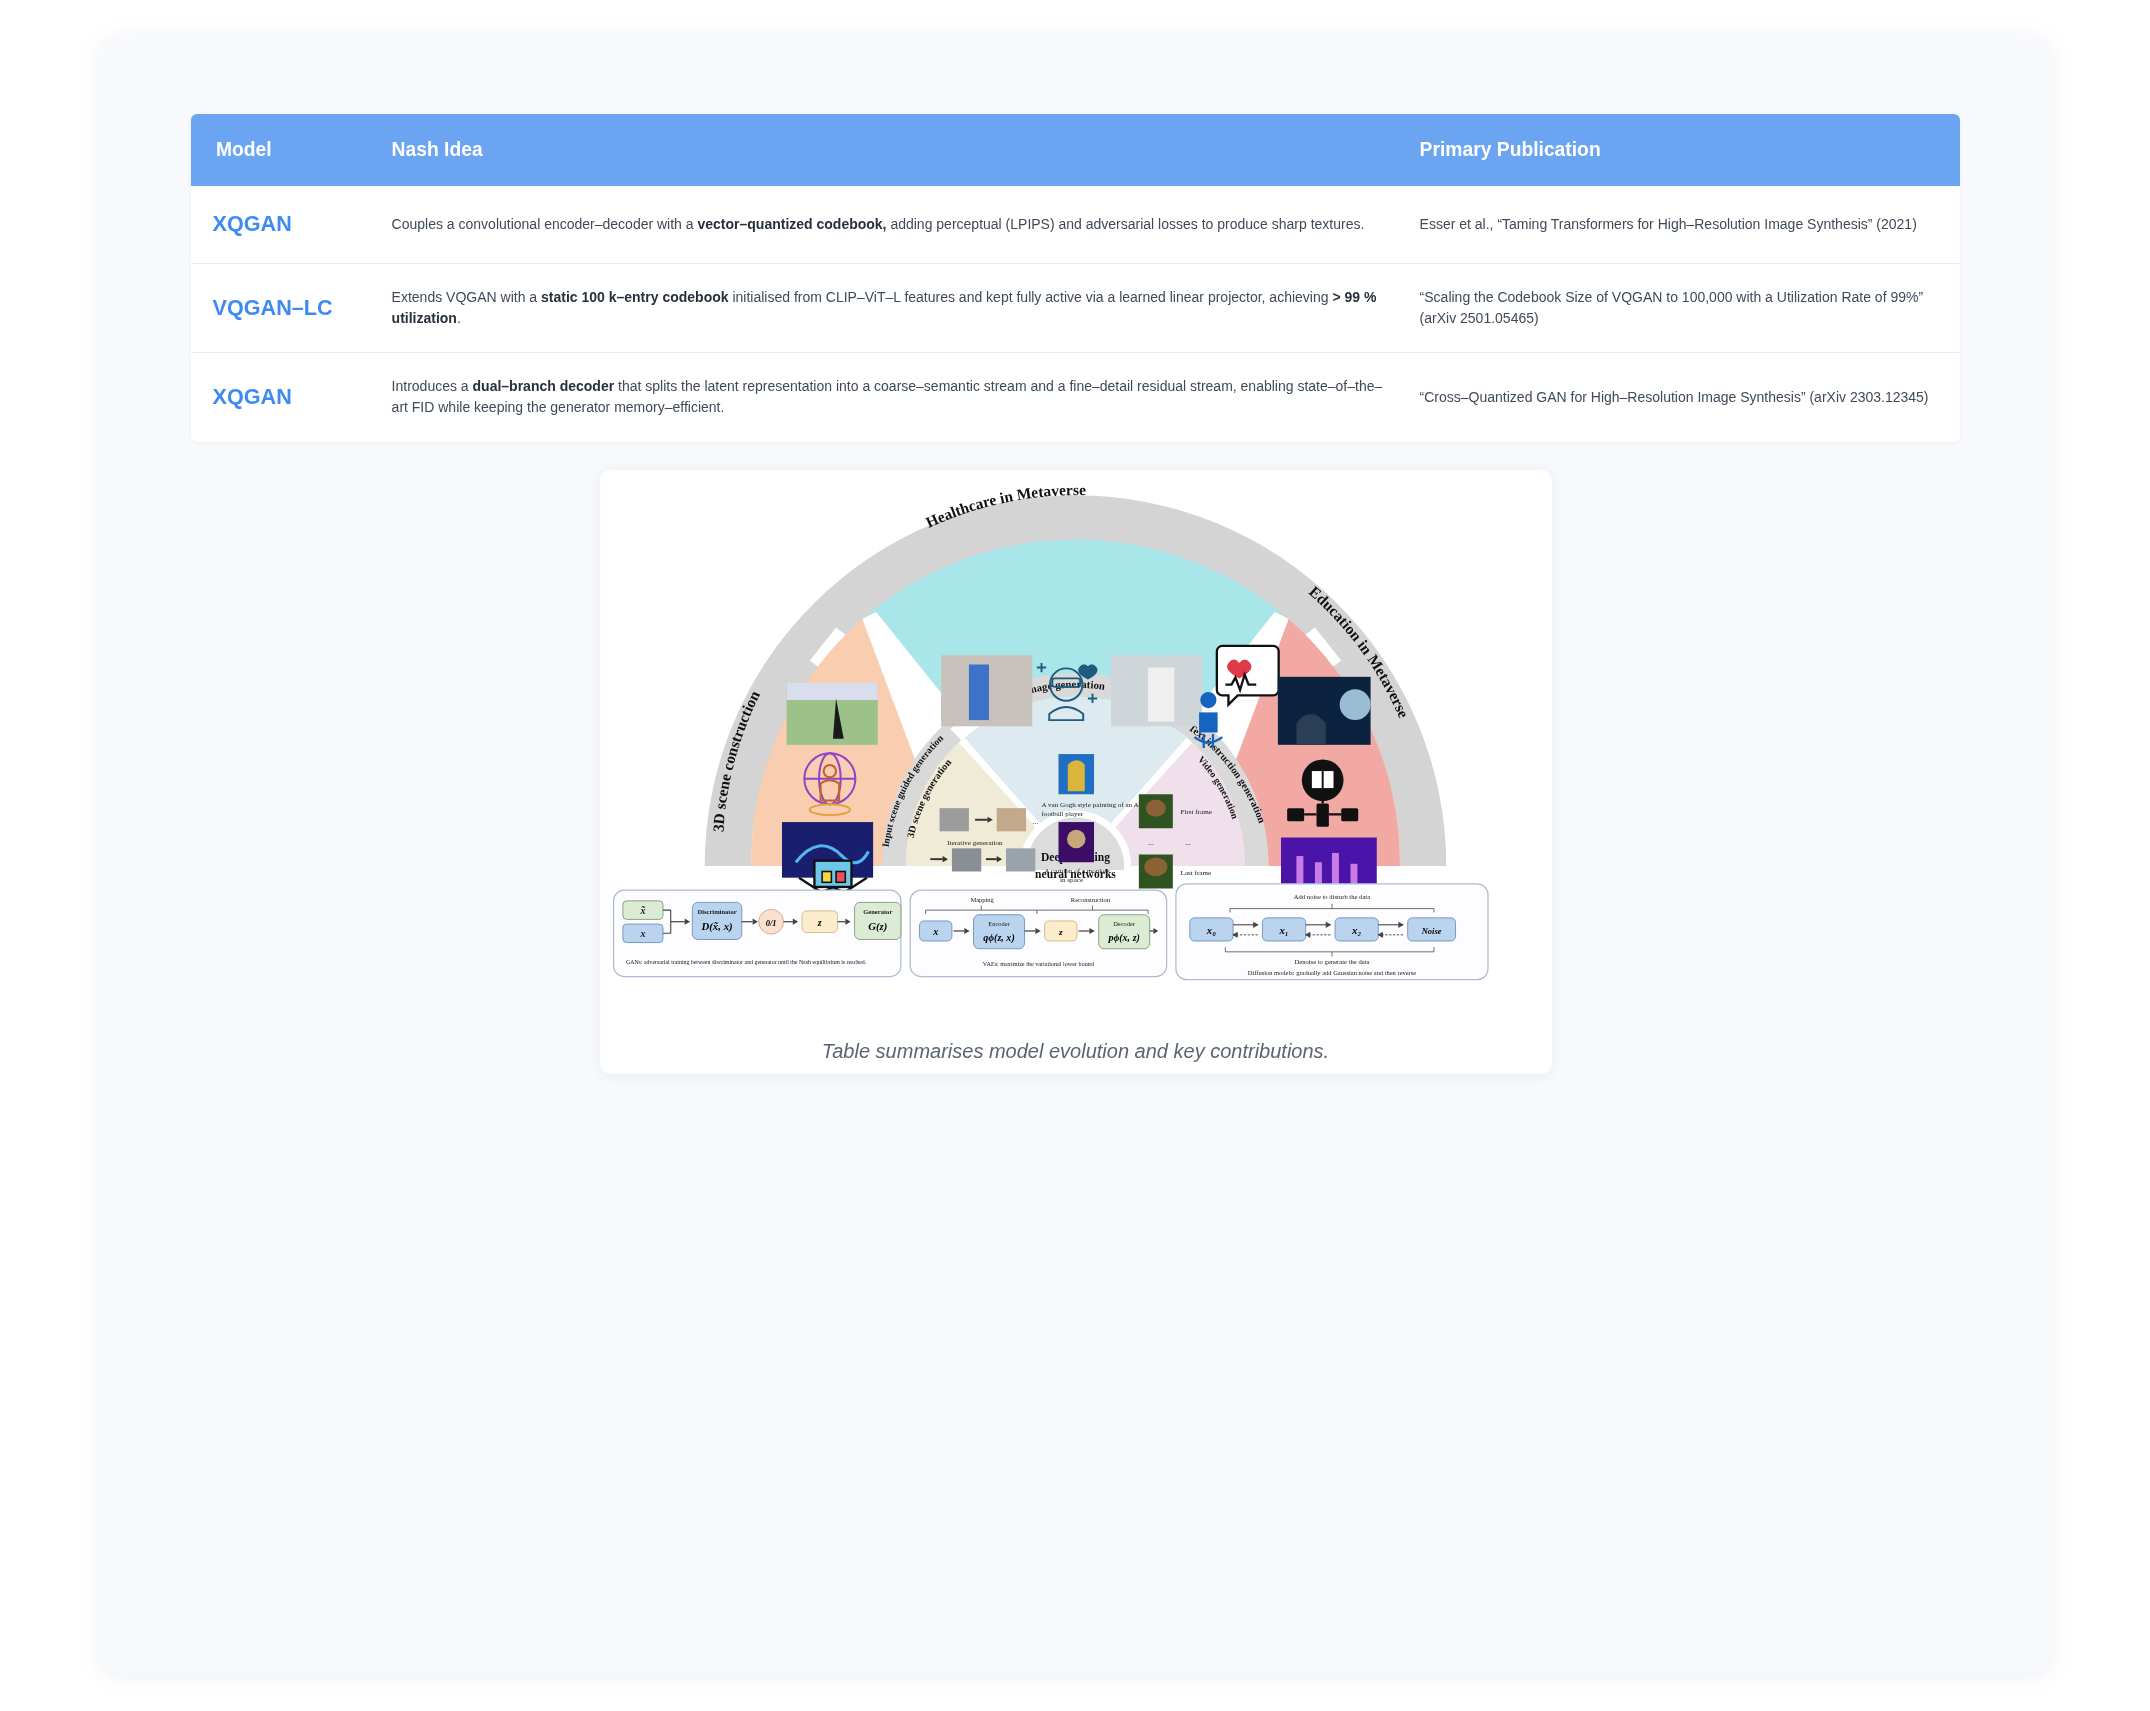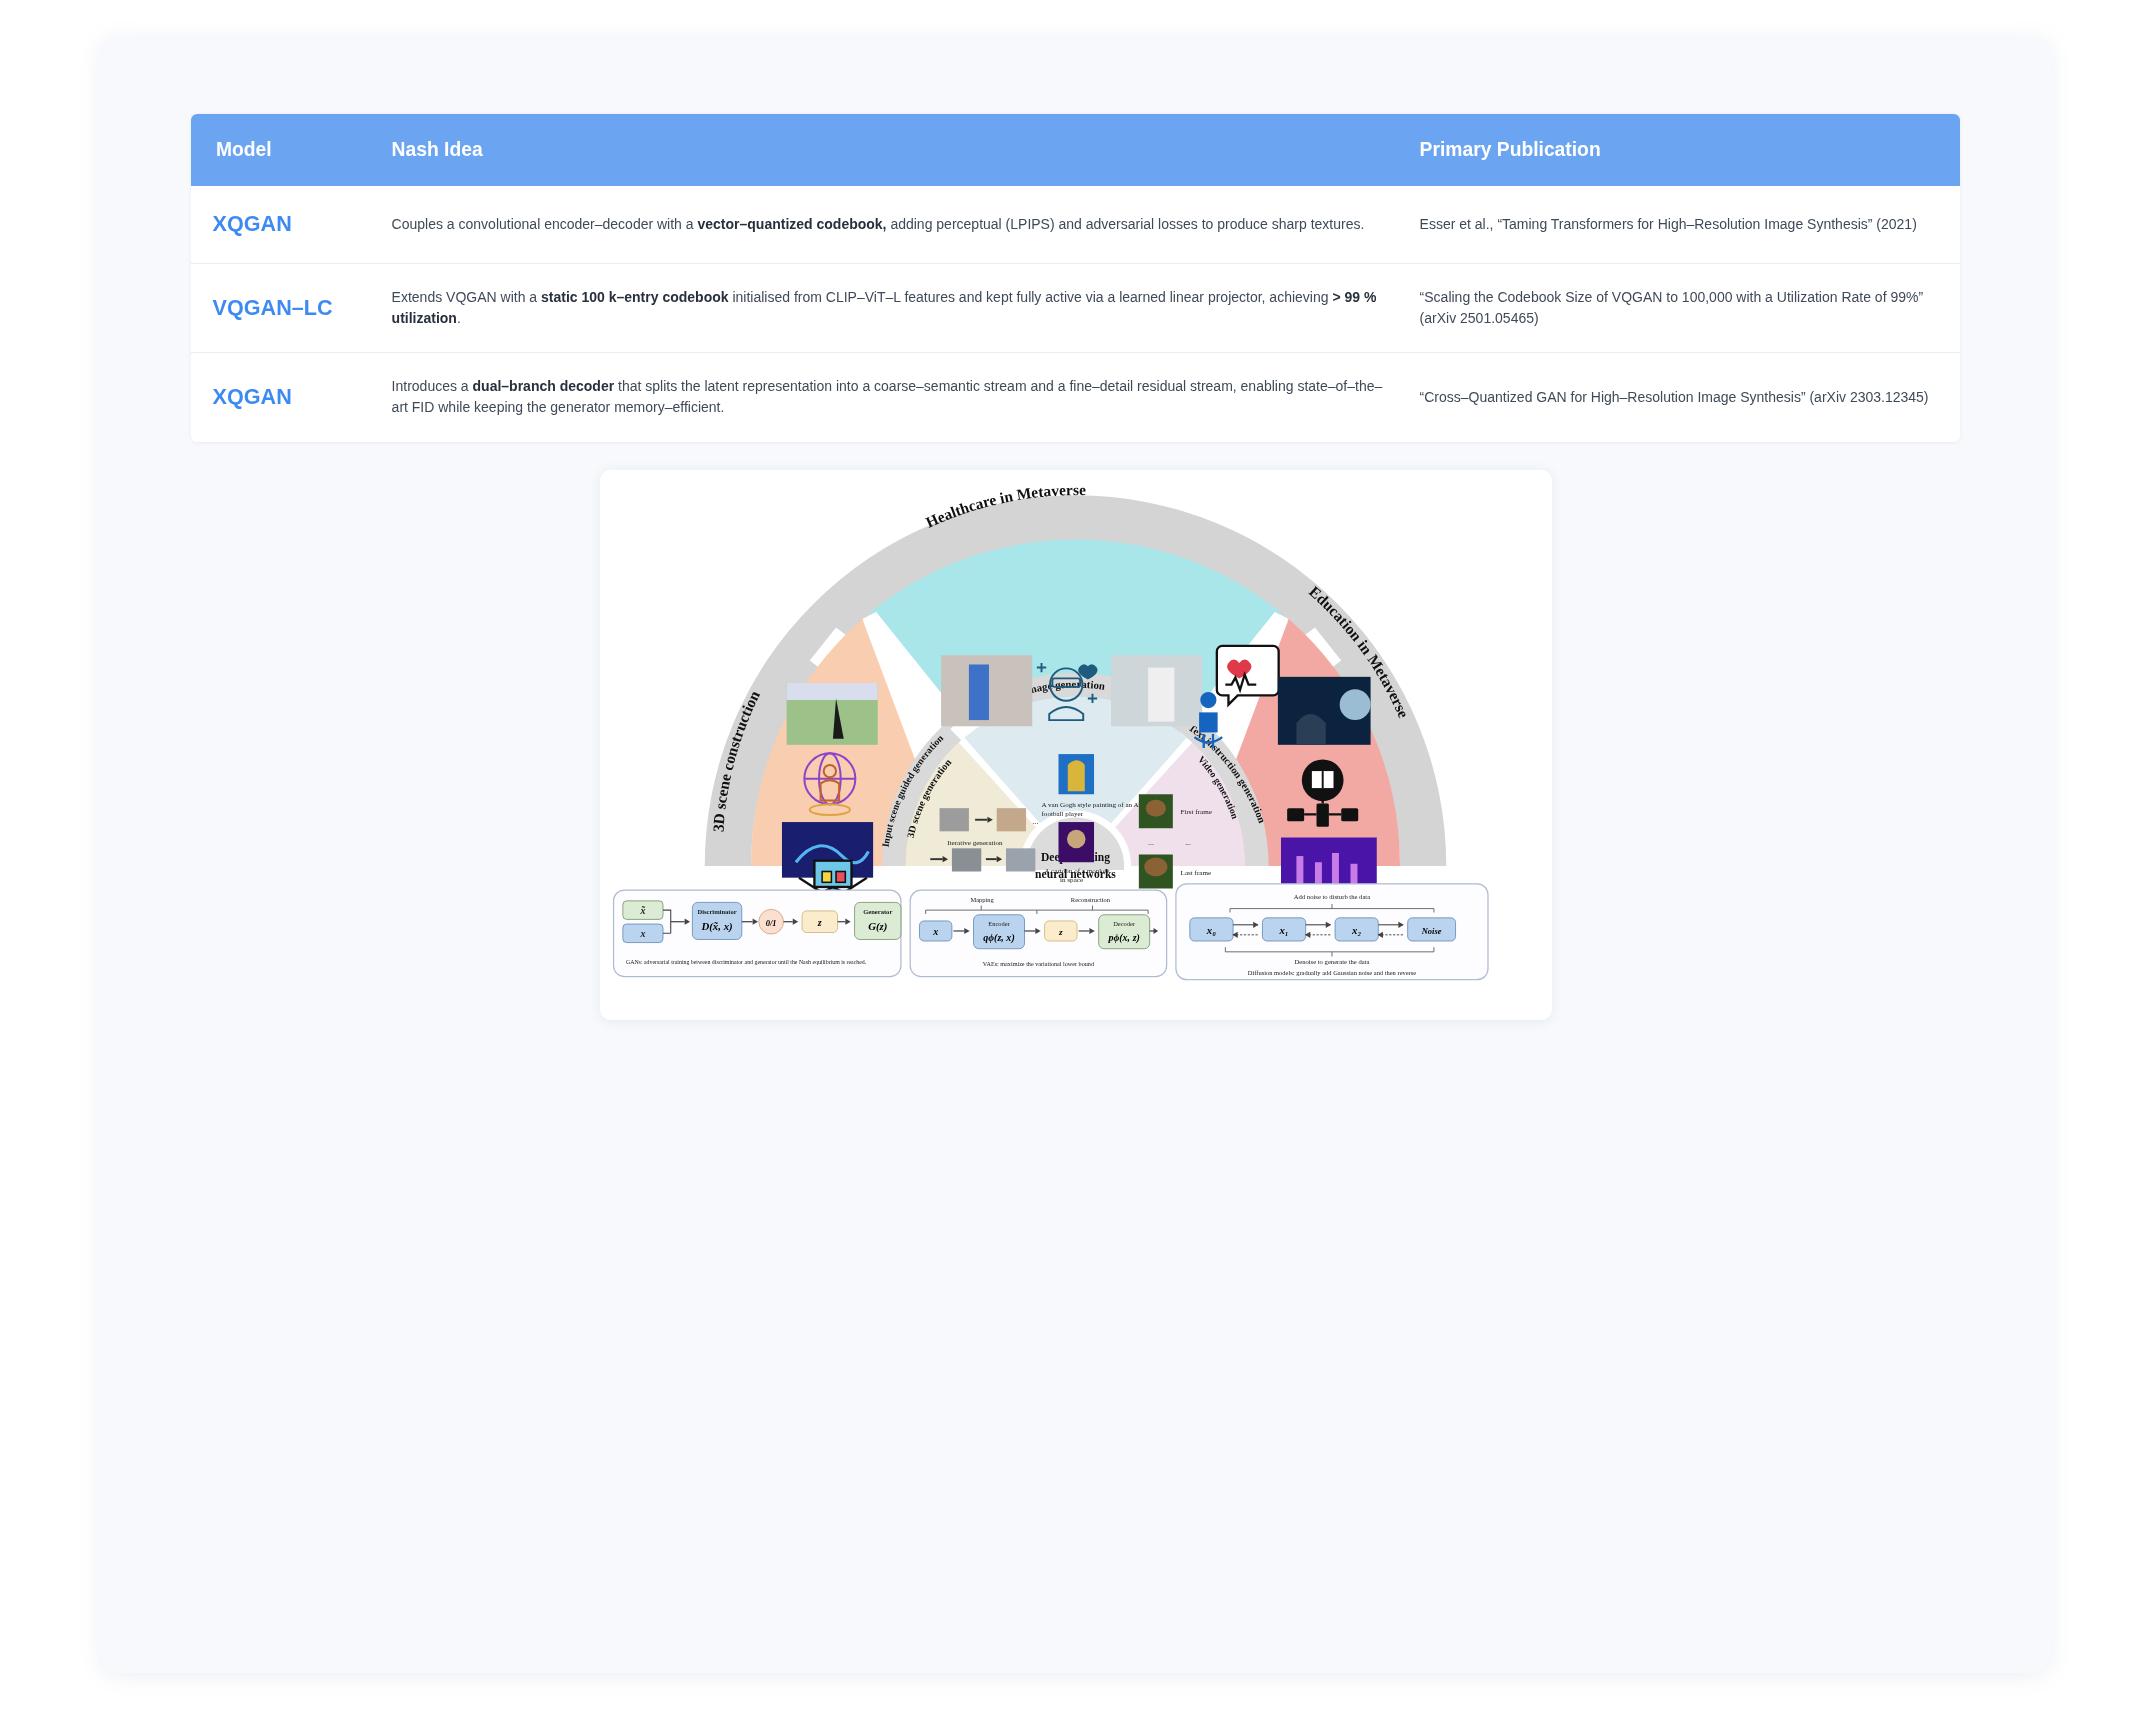--- a/index.html
+++ b/index.html
@@ -436,17 +436,18 @@
         <rect x="320" y="552" width="60" height="48" rx="7" fill="#DCEBD4" stroke="#6F8E63"></rect>
             <text x="350" y="567" font-size="8.5" text-anchor="middle" font-weight="bold" class="ser">Generator</text>
             <text x="350" y="588" font-size="14" text-anchor="middle" class="mono-it">G(z)</text>
           </g>
       </svg>
 
       <svg width="0" height="0" style="position:absolute" aria-hidden="true">
           <defs></defs>
         </svg>
 
+      <div class="fig-caption">Table summarises model evolution and key contributions.</div>
     </div>
 
   </div>
 </div>
 
 
 </body></html>

